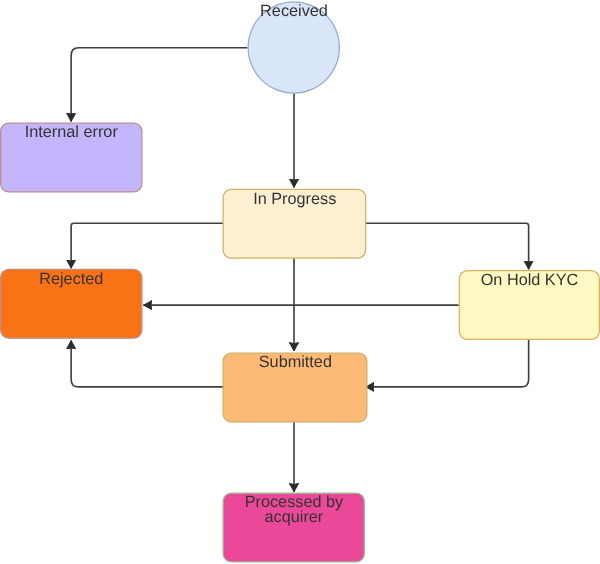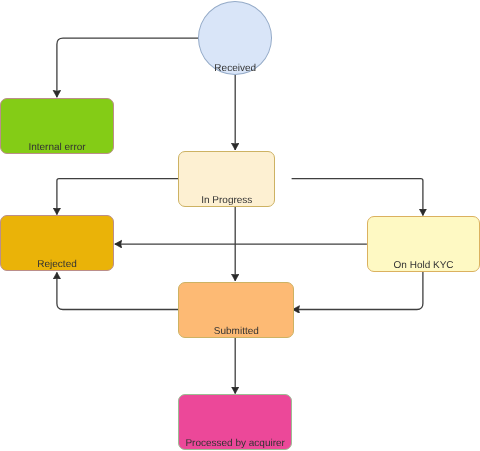--- a/index.html
+++ b/index.html
@@ -2,23 +2,23 @@
 <html><head>
 <meta charset="utf-8">
 <title>Payment status flowchart</title>
 <style>
   html,body{margin:0;padding:0;background:#ffffff;}
   body{width:480px;height:451px;overflow:hidden;
        font-family:"Liberation Sans",sans-serif;
        -webkit-font-smoothing:antialiased;text-rendering:geometricPrecision;}
   #stage{position:relative;width:480px;height:451px;background:#ffffff;overflow:hidden;}
   svg.edges{position:absolute;left:0;top:0;width:480px;height:451px;pointer-events:none;}
-  .node{position:absolute;box-sizing:border-box;display:flex;align-items:flex-end;
+  .node{position:absolute;box-sizing:border-box;display:flex;align-items:flex-start;
         justify-content:center;text-align:center;color:#333333;
-        font-size:10px;line-height:12px;border-width:1px;border-style:solid;}
+        font-size:13px;line-height:12px;border-width:1px;border-style:solid;}
   .node.rect{border-radius:7px;}
   .node.ellipse{border-radius:50%;}
   .node > span{display:block;padding:0 3px;transform:translateY(0.8px);}
 </style>
 </head>
 <body>
 
 <div id="stage" style="background: rgb(255, 255, 255);">
 
   <svg class="edges" viewBox="0 0 480 451" width="480" height="451">
@@ -37,27 +37,27 @@
       <path marker-end="url(#arrowhead)" d="M 422.9 271.8 L 422.9 303.5 Q 422.9 309.5 416.9 309.5 L 292.6 309.5"></path>
       <path marker-end="url(#arrowhead)" d="M 178.8 309.5 L 62.9 309.5 Q 56.9 309.5 56.9 303.5 L 56.9 272.4"></path>
       <path marker-end="url(#arrowhead)" d="M 235.2 337.7 L 235.2 393.5"></path>
     </g>
   </svg>
 
   <div id="node-layer">
     <div class="node ellipse" style="left: 198px; top: 0.8px; width: 74.4px; height: 74px; background: rgb(217, 229, 248); border-color: rgb(149, 171, 200); color: rgb(51, 51, 51);">
       <span>Received</span>
     </div>
-    <div class="node rect" style="left: 0.2px; top: 98.2px; width: 113.7px; height: 55.8px; background: #84cc16; border-color: rgb(187, 142, 138); color: rgb(51, 51, 51);">
+    <div class="node rect" style="left: 0.2px; top: 98.2px; width: 113.7px; height: 55.8px; background: #c4b5fd; border-color: rgb(187, 142, 138); color: rgb(51, 51, 51);">
       <span>Internal error</span>
     </div>
-    <div class="node rect" style="left: 178.3px; top: 150.7px; width: 97px; height: 55.9px; background: rgb(253, 240, 210); border-color: rgb(205, 178, 99); color: rgb(51, 51, 51);">
+    <div class="node rect" style="left: 178.3px; top: 150.7px; width: 115px; height: 55.9px; background: rgb(253, 240, 210); border-color: rgb(205, 178, 99); color: rgb(51, 51, 51);">
       <span>In Progress</span>
     </div>
-    <div class="node rect" style="left: 0.2px; top: 215.4px; width: 113.7px; height: 56px; background: #eab308; border-color: rgb(187, 142, 138); color: rgb(51, 51, 51);">
+    <div class="node rect" style="left: 0.2px; top: 215.4px; width: 113.7px; height: 56px; background: #f97316; border-color: rgb(187, 142, 138); color: rgb(51, 51, 51);">
       <span>Rejected</span>
     </div>
     <div class="node rect" style="left: 366.9px; top: 216.25px; width: 113.4px; height: 55.55px; background: #fef9c3; border-color: rgb(219, 177, 95); color: rgb(51, 51, 51);">
       <span>On Hold KYC</span>
     </div>
     <div class="node rect" style="left: 178.3px; top: 281.6px; width: 116px; height: 56.1px; background: #fdba74; border-color: rgb(205, 178, 99); color: rgb(51, 51, 51);">
       <span>Submitted</span>
     </div>
     <div class="node rect" style="left: 178.3px; top: 394.25px; width: 113.7px; height: 56px; background: #ec4899; border-color: rgb(156, 188, 147); color: rgb(51, 51, 51);">
       <span>Processed by acquirer</span>

